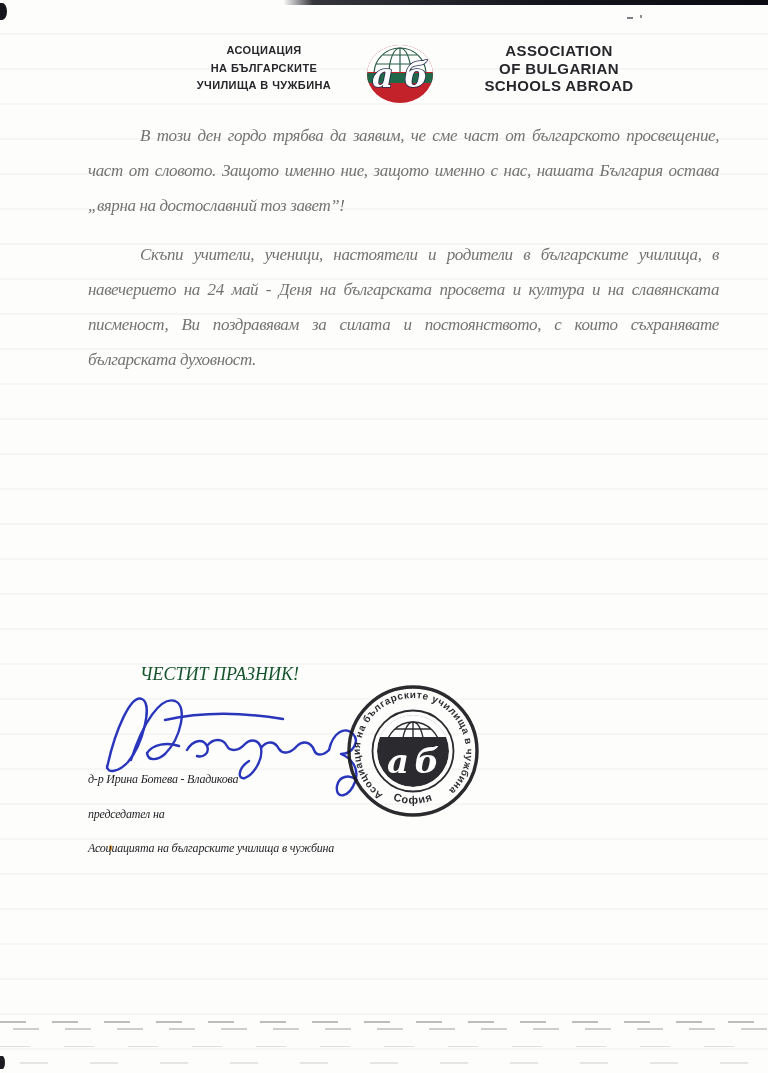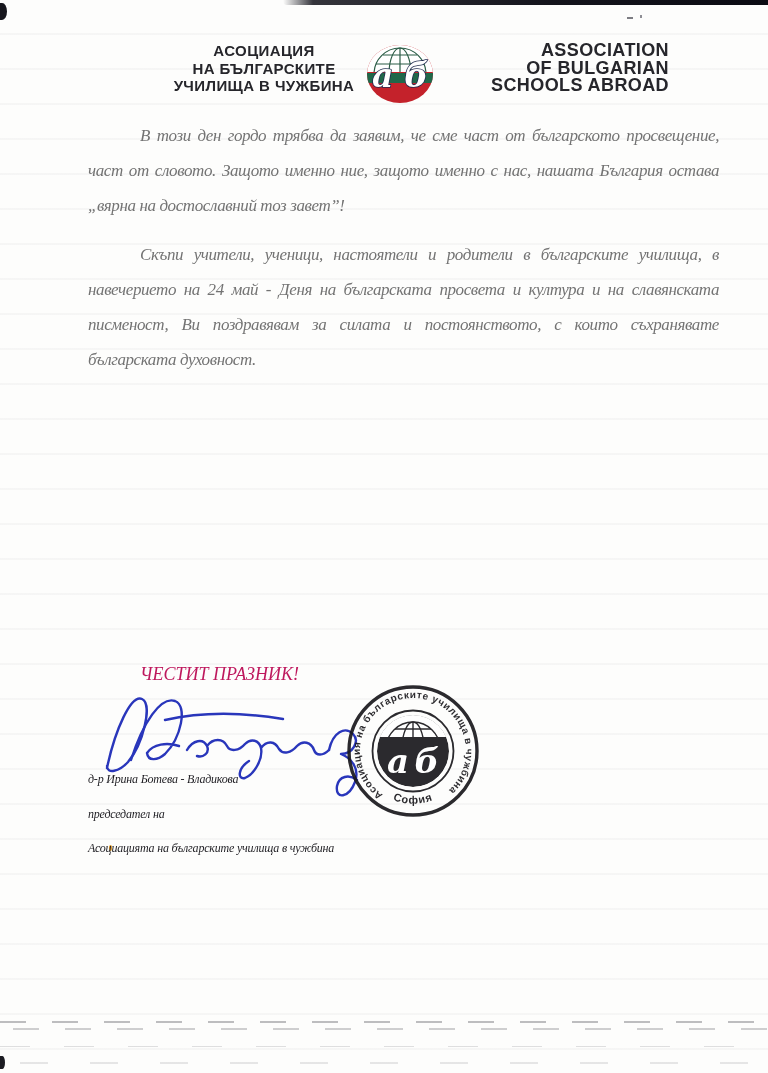--- a/index.html
+++ b/index.html
@@ -33,42 +33,42 @@
   .dash-1{top:1021px;height:2px;background:repeating-linear-gradient(90deg, rgba(85,85,92,.38) 0 26px, rgba(0,0,0,0) 26px 52px);}
   .dash-2{top:1028px;height:2px;background:repeating-linear-gradient(90deg, rgba(85,85,92,.28) 13px 39px, rgba(0,0,0,0) 39px 65px);}
   .dash-3{top:1046px;height:1px;background:repeating-linear-gradient(90deg, rgba(85,85,92,.18) 0 30px, rgba(0,0,0,0) 30px 64px);}
   .dash-4{top:1062px;height:2px;background:repeating-linear-gradient(90deg, rgba(85,85,92,.14) 20px 48px, rgba(0,0,0,0) 48px 90px);}
 
   
   .header-left{
     position:absolute;left:148px;top:42px;width:232px;
     text-align:center;
     font-family:"Liberation Sans", sans-serif;font-weight:bold;
-    font-size:15px;line-height:17.5px;letter-spacing:.4px;color:#26262b;
+    font-size:11px;line-height:17.5px;letter-spacing:.4px;color:#26262b;
   }
   .header-right{
     position:absolute;left:449px;top:42px;width:220px;
-    text-align:right;
+    text-align:center;
     font-family:"Liberation Sans", sans-serif;font-weight:bold;
-    font-size:18px;line-height:17.5px;letter-spacing:.4px;color:#26262b;
+    font-size:15px;line-height:17.5px;letter-spacing:.4px;color:#26262b;
   }
   .logo-wrap{position:absolute;left:364px;top:43px;width:72px;height:62px;}
 
   
   .letter-body{
     position:absolute;left:88px;top:118px;width:631px;
     font-family:"Liberation Serif", serif;font-style:italic;
     font-size:17px;line-height:35px;letter-spacing:-0.4px;
     color:#737373;text-align:justify;
   }
   .letter-body p{margin:0 0 14px 0;text-indent:52px;}
   .greeting{
     position:absolute;left:88px;top:664px;
     font-family:"Liberation Serif", serif;font-style:italic;
-    font-size:18px;color:#be185d;letter-spacing:0;
+    font-size:18px;color:#14532d;letter-spacing:0;
     padding-left:52px;
   }
 
   
   .signature-wrap{position:absolute;left:95px;top:686px;width:278px;height:128px;}
   .stamp-wrap{position:absolute;left:345px;top:683px;width:136px;height:136px;opacity:.92;}
 
   .sig-line{
     position:absolute;left:88px;
     font-family:"Liberation Serif", serif;font-style:italic;

